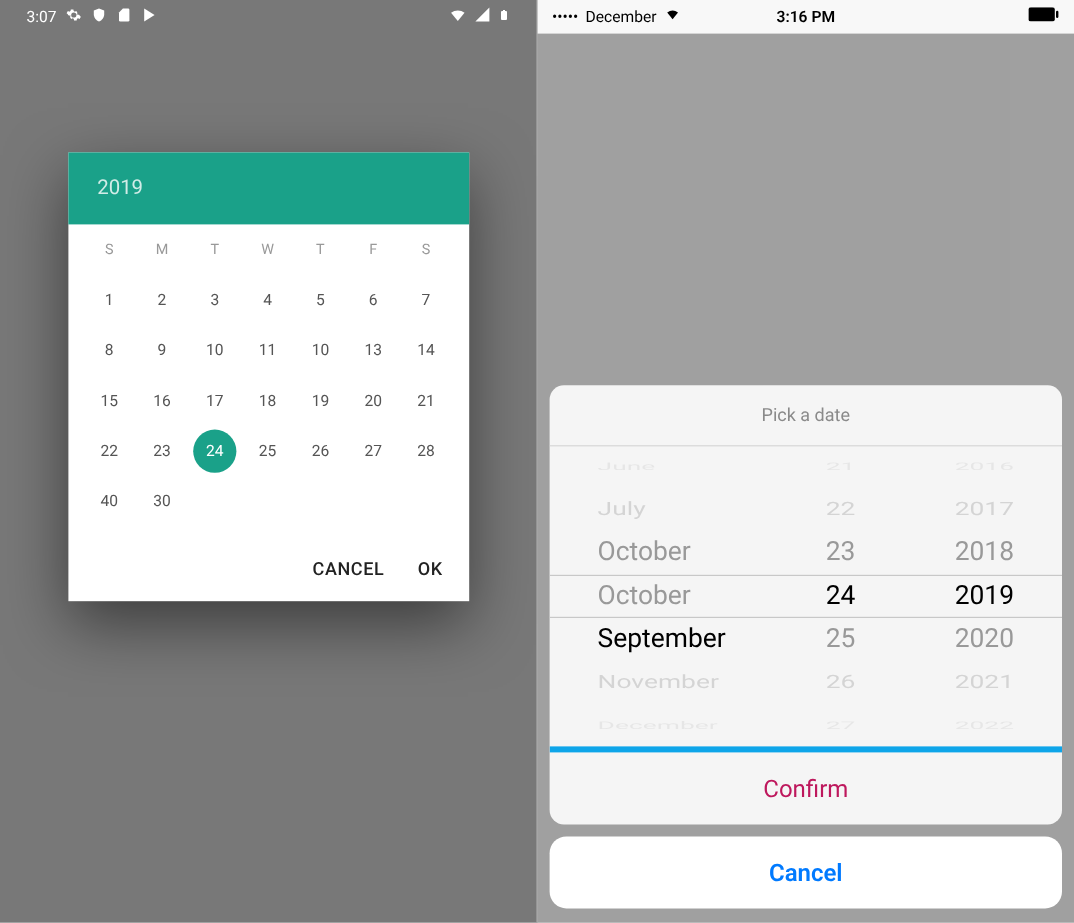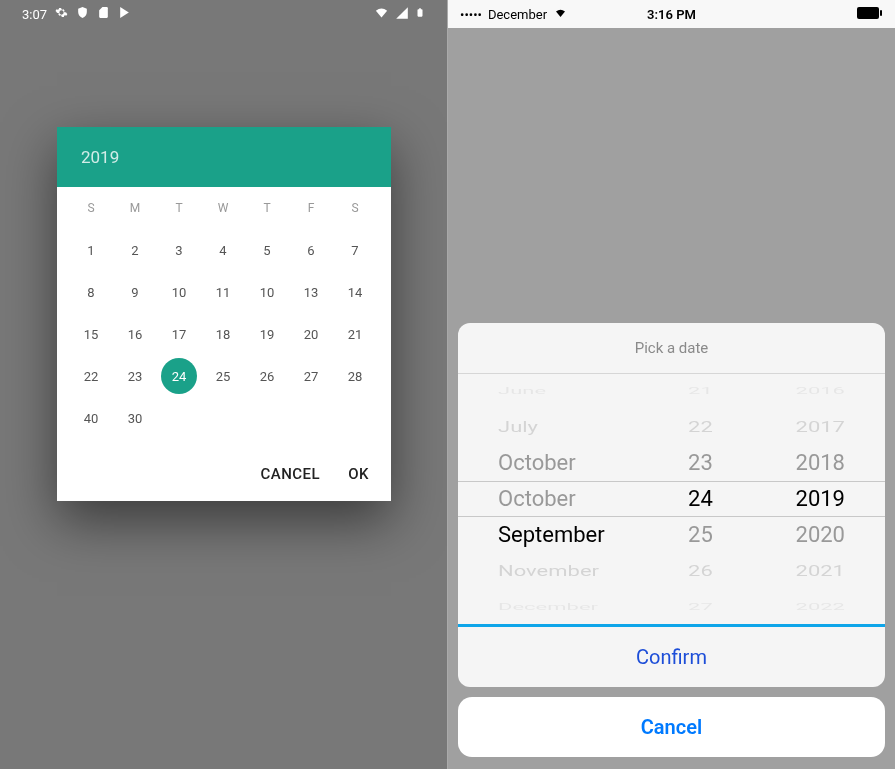--- a/index.html
+++ b/index.html
@@ -146,22 +146,22 @@
     .ios-wheels::before, .ios-wheels::after {
       content: ""; position: absolute; left: 0; right: 0; height: 1px;
       background: #c8c8c8;
     }
     .ios-wheels::before { top: 107px; }
     .ios-wheels::after { bottom: 107px; }
     .ios-confirm {
       text-align: center;
       padding: 18px 12px;
       font-size: 20px;
-      color: #1d4ed8;
-      border-top: 3px solid #0ea5e9;
+      color: #be185d;
+      border-top: 5px solid #0ea5e9;
       cursor: pointer;
     }
     .ios-cancel {
       background: #fff;
       border-radius: 14px;
       text-align: center;
       padding: 18px 0;
       font-size: 20px;
       font-weight: 600;
       color: #007aff;

